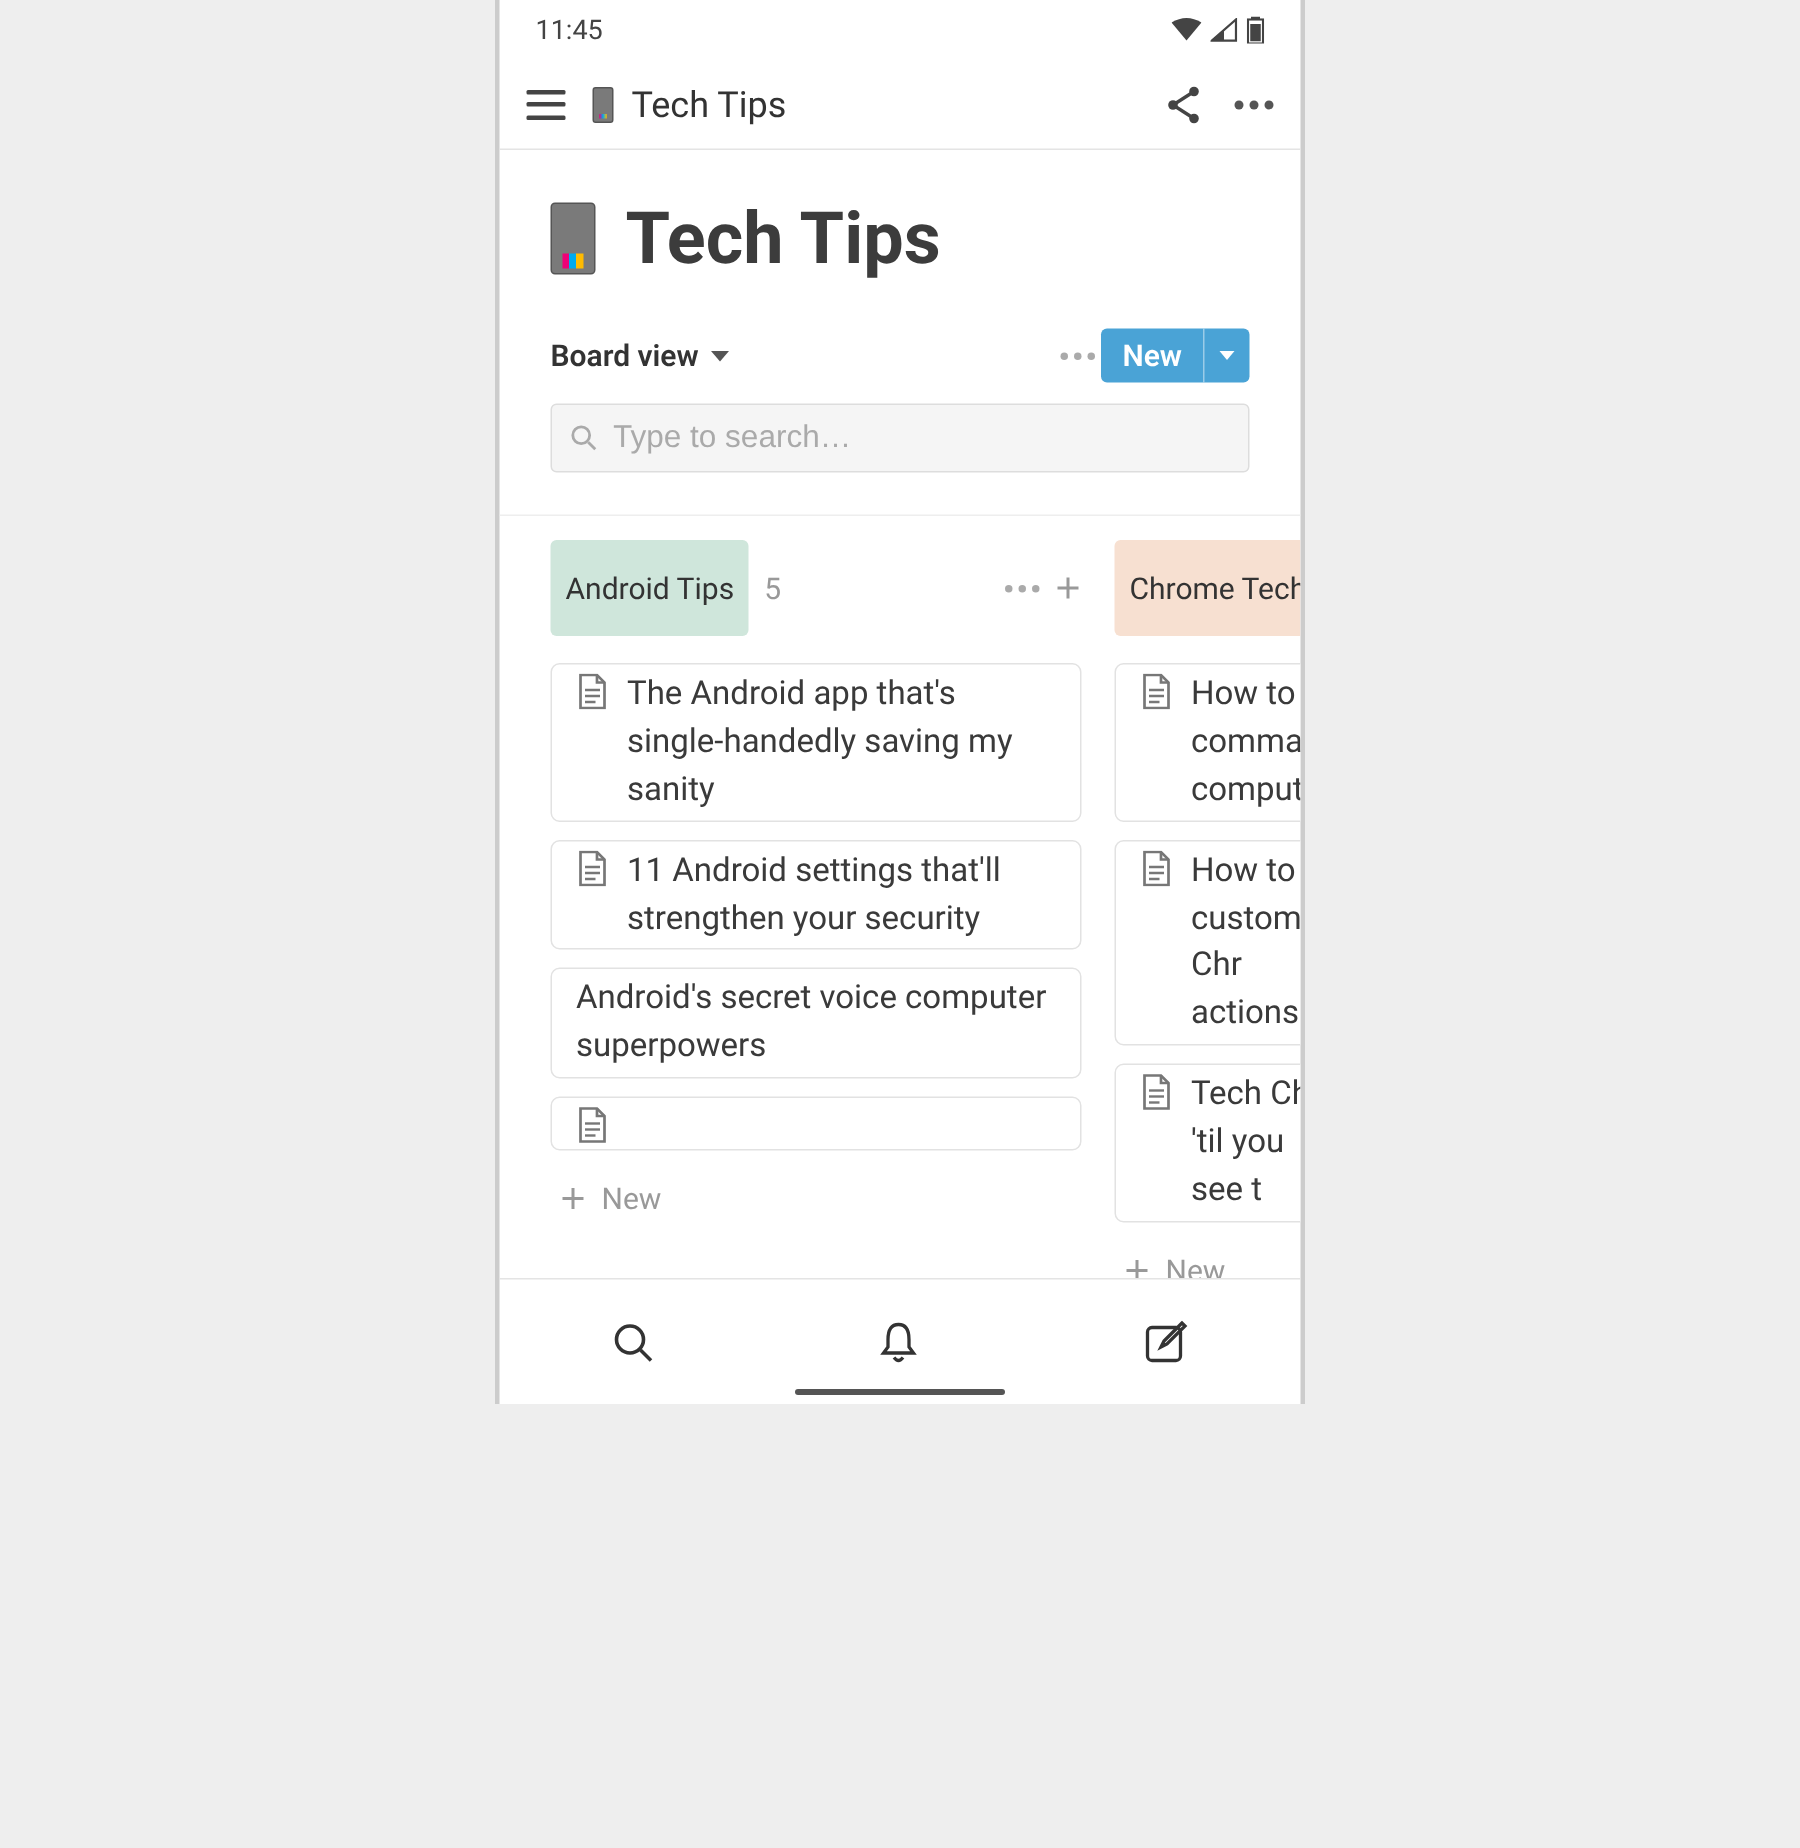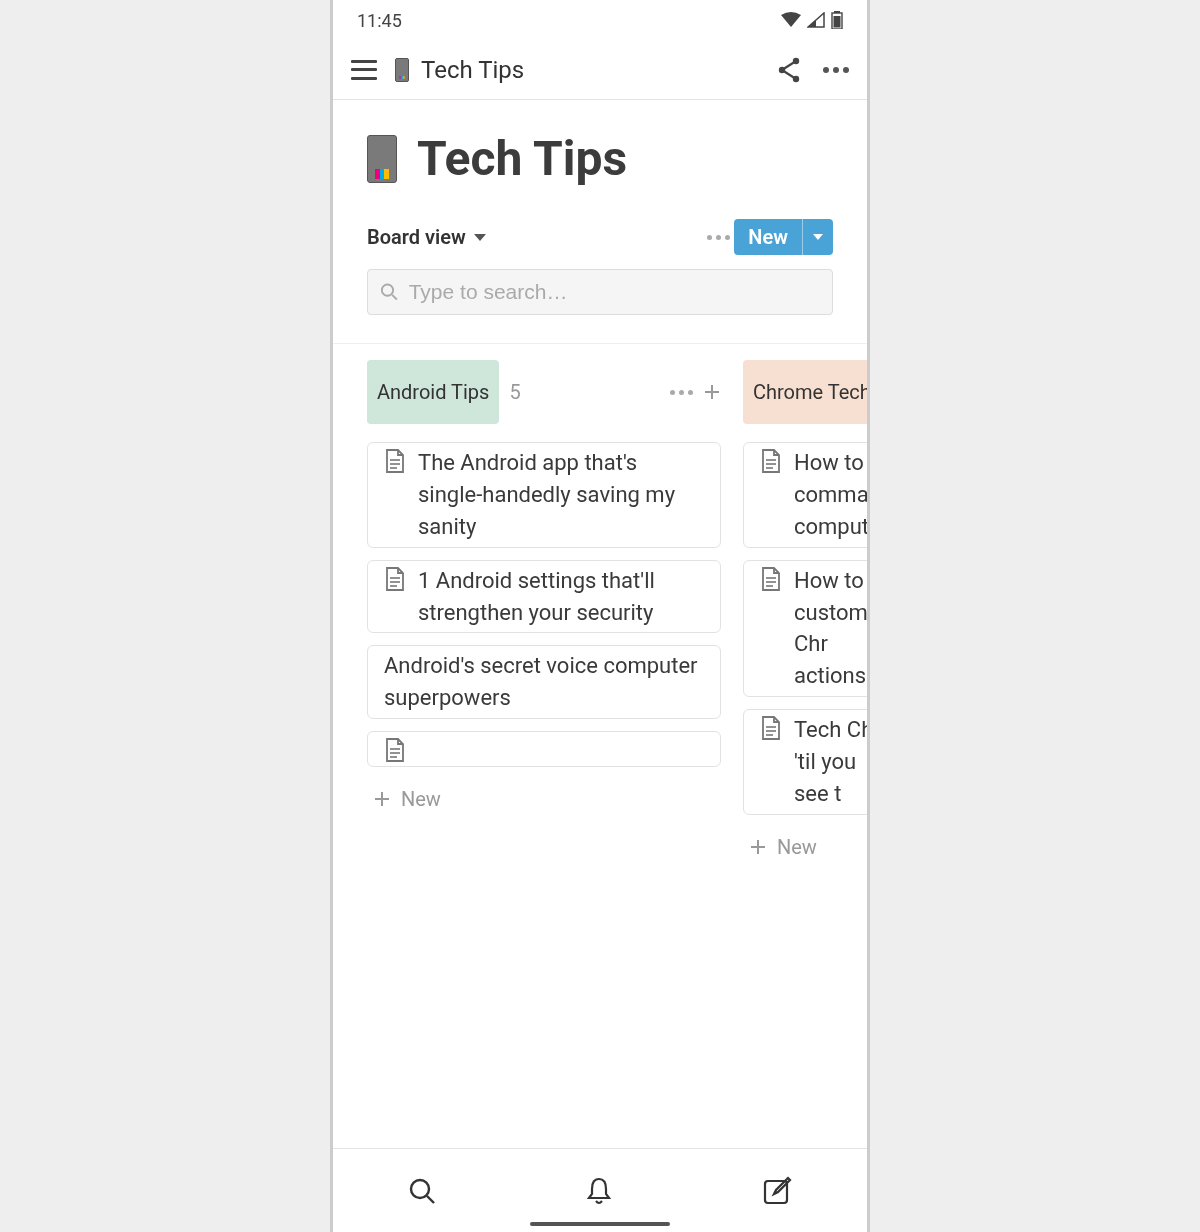--- a/index.html
+++ b/index.html
@@ -7,21 +7,21 @@
     background: #eeeeee;
     font-family: -apple-system, BlinkMacSystemFont, "Segoe UI", Roboto, Helvetica, Arial, sans-serif;
     display: flex;
     justify-content: center;
     width: 1200px;
     height: 1232px;
     overflow: hidden;
   }
   .phone {
     width: 540px;
-    height: 1232px;
+    height: 936px;
     background: #fff;
     border-left: 3px solid #ccc;
     border-right: 3px solid #ccc;
     display: flex;
     flex-direction: column;
     position: relative;
   }
   
   .status-bar {
     height: 40px;
@@ -260,21 +260,21 @@
             <span>The Android app that's single-handedly saving my sanity</span>
           </div>
           <div class="card">
             <svg class="doc-icon" width="22" height="24" viewBox="0 0 22 24">
               <path fill="none" stroke="#777" stroke-width="1.8" d="M3 1 L14 1 L19 6 L19 23 L3 23 Z"></path>
               <path fill="none" stroke="#777" stroke-width="1.8" d="M14 1 L14 6 L19 6"></path>
               <line x1="6" y1="11" x2="16" y2="11" stroke="#777" stroke-width="1.6"></line>
               <line x1="6" y1="15" x2="16" y2="15" stroke="#777" stroke-width="1.6"></line>
               <line x1="6" y1="19" x2="13" y2="19" stroke="#777" stroke-width="1.6"></line>
             </svg>
-            <span>1 Android settings that'll strengthen your security</span>
+            <span>11 Android settings that'll strengthen your security</span>
           </div>
           <div class="card no-icon">
             <span>Android's secret voice computer superpowers</span>
           </div>
           <div class="card">
             <svg class="doc-icon" width="22" height="24" viewBox="0 0 22 24">
               <path fill="none" stroke="#777" stroke-width="1.8" d="M3 1 L14 1 L19 6 L19 23 L3 23 Z"></path>
               <path fill="none" stroke="#777" stroke-width="1.8" d="M14 1 L14 6 L19 6"></path>
               <line x1="6" y1="11" x2="16" y2="11" stroke="#777" stroke-width="1.6"></line>
               <line x1="6" y1="15" x2="16" y2="15" stroke="#777" stroke-width="1.6"></line>

